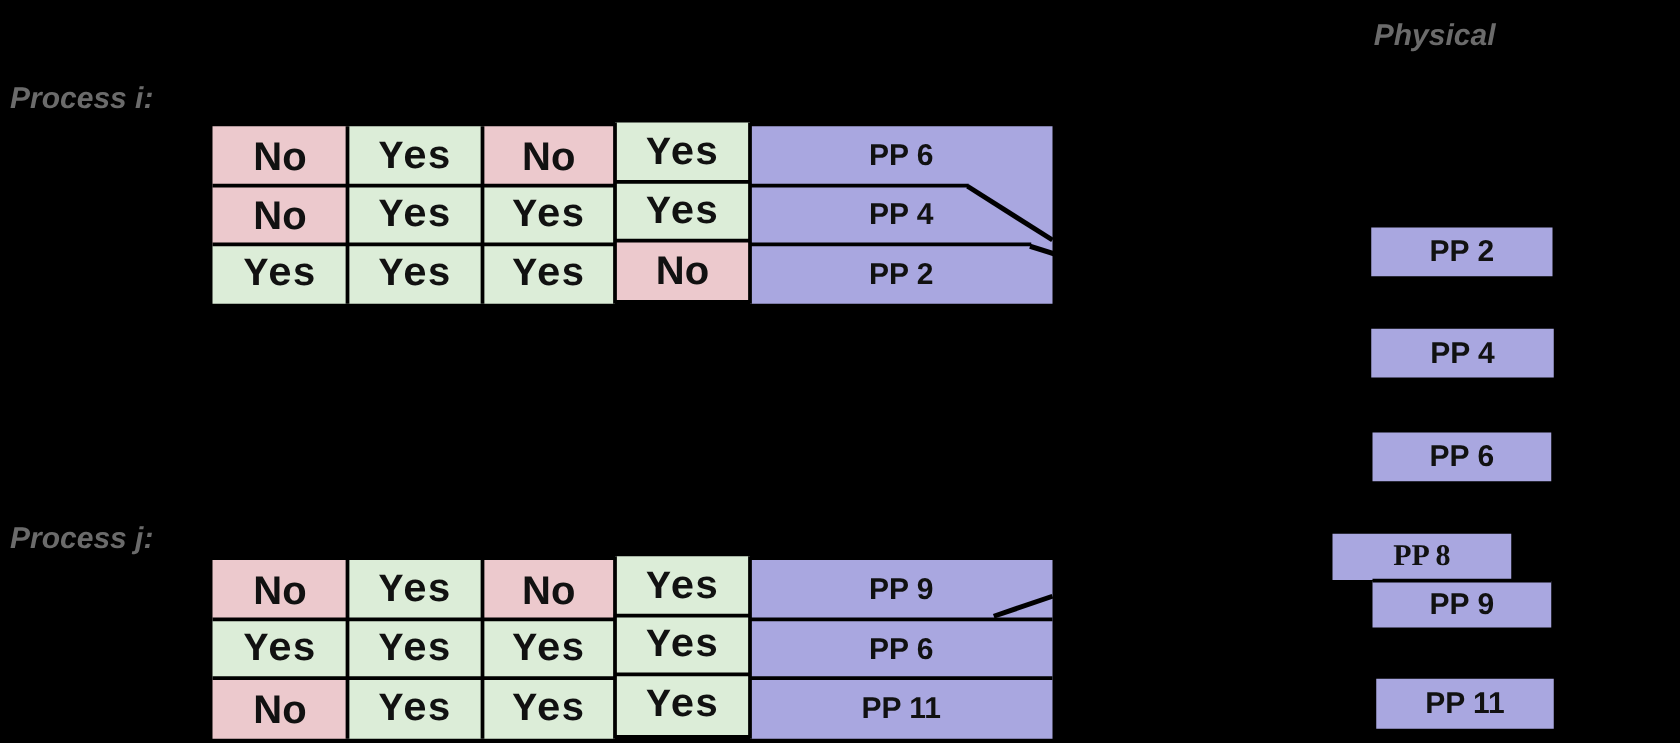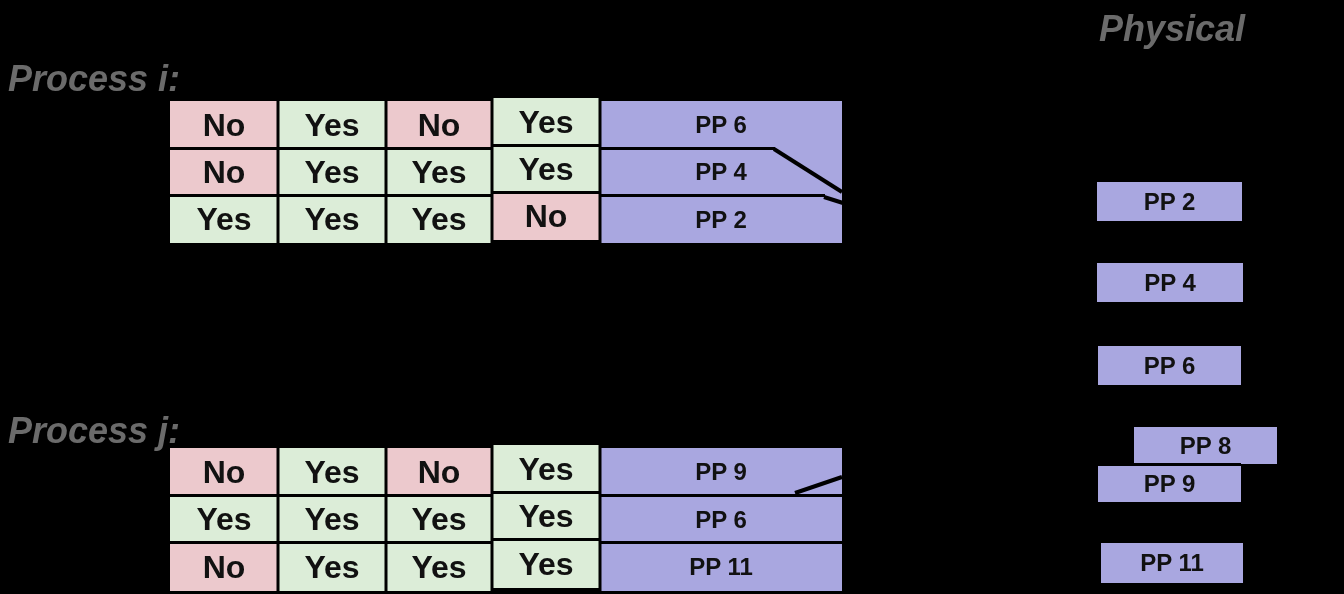--- a/index.html
+++ b/index.html
@@ -6,35 +6,35 @@
   .stage{
     position:relative;
     width:1344px;height:594px;
     background:var(--c-background,#000);
     font-family:"Liberation Sans","DejaVu Sans",sans-serif;
     overflow:hidden;
   }
   .gray-label{
     position:absolute;
     color:var(--c-label_gray,#6b6b6b);
-    font-size:36px;
+    font-size:24px;
     font-weight:bold;
     font-style:italic;
     line-height:42px;
     white-space:nowrap;
   }
   .cell{
     position:absolute;
     display:flex;align-items:center;justify-content:center;
     color:var(--c-cell_text,#111);
     font-size:32px;font-weight:bold;
     box-sizing:border-box;
   }
   .cell[data-tone="pink"]{background:var(--c-cell_pink,#ecc9cd);}
-  .cell[data-tone="green"]{background:var(--c-cell_green,#dcedd8);}
+  .cell[data-tone="green"]{background:var(--c-cell_green,#dcedd8);font-family:Liberation Mono, monospace;}
   .ppcol{
     position:absolute;
     background:var(--c-cell_purple,#a9a7e0);
   }
   .pp-entry{
     display:flex;align-items:center;justify-content:center;
     color:var(--c-cell_text,#111);
     font-size:24px;font-weight:bold;
   }
   .phys-box{
@@ -98,21 +98,21 @@
 
   <div class="ppcol" style="left:600px;top:448px;width:242px;height:143px;">
     <div class="pp-entry" style="height:48px;">PP 9</div>
     <div class="pp-entry" style="height:47px;">PP 6</div>
     <div class="pp-entry" style="height:48px;">PP 11</div>
   </div>
 
   <div class="phys-box" style="left:1097px;top:182px;width:145px;height:39px;">PP 2</div>
   <div class="phys-box" style="left:1097px;top:263px;width:146px;height:39px;">PP 4</div>
   <div class="phys-box" style="left:1098px;top:346px;width:143px;height:39px;">PP 6</div>
-  <div class="phys-box" style="left:1134px;top:427px;width:143px;height:37px;">PP 8</div>
+  <div class="phys-box" style="left:1066px;top:427px;width:143px;height:37px;font-family:Liberation Serif, serif;">PP 8</div>
   <div class="phys-box" style="left:1098px;top:465px;width:143px;height:37px;">PP 9</div>
   <div class="phys-box" style="left:1101px;top:543px;width:142px;height:40px;">PP 11</div>
 
   <svg id="overlay-svg" width="1344" height="594">
     <g stroke="#000" stroke-width="3" fill="none">
 
       <line x1="278" y1="101" x2="278" y2="243"></line>
       <line x1="386" y1="101" x2="386" y2="243"></line>
       <line x1="492" y1="98" x2="492" y2="243"></line>
       <line x1="600" y1="98" x2="600" y2="243"></line>

